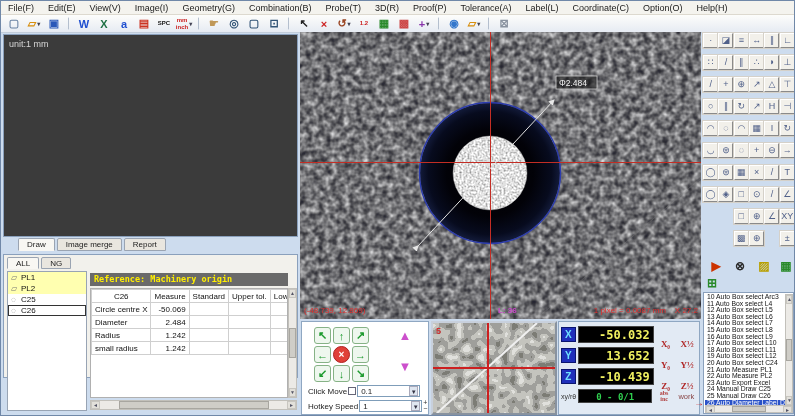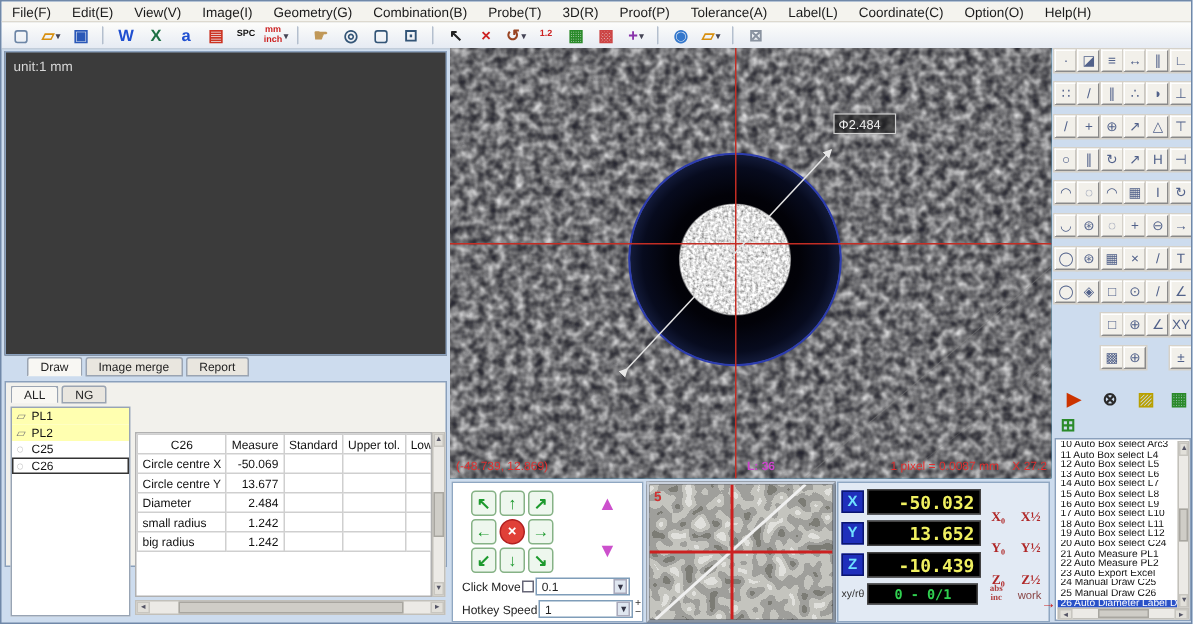--- a/index.html
+++ b/index.html
@@ -60,21 +60,21 @@
     display:flex; flex-direction:column; justify-content:space-between; align-items:center; }
   .hsb { position:absolute; background:#eceae6; border:1px solid #c2c0ba;
     display:flex; justify-content:space-between; align-items:center; }
   .sb-arrow { font-size:5px; color:#556; line-height:7px; width:100%; text-align:center;
     background:#e2e0da; border:1px solid #c8c6c0; }
   .hsb .sb-arrow { width:9px; height:8px; }
   .sb-thumb { background:#cfcdc7; border:1px solid #a8a6a0; }
 
   
   .camera { position:absolute; left:299px; top:31px; width:401px; height:287px;
-    background:#0ea5e9; }
+    background:#22c55e; }
 
   
   .motion { position:absolute; left:300px; top:320px; width:128px; height:94px;
     background:#fff; border:1px solid #8fa7c2; font-size:8px; color:#222; }
   .pad { position:absolute; left:12px; top:5px; display:grid;
     grid-template-columns:repeat(3,17px); grid-auto-rows:17px; gap:2px; }
   .pad-btn { display:flex; align-items:center; justify-content:center; font-size:11px;
     font-weight:bold; color:#1d9a2e; background:#eef7ee; border:1px solid #86b286;
     border-radius:3px; }
   .pad-btn.stop { color:#fff; background:#e04038; border-color:#b02020; border-radius:50%;
@@ -299,20 +299,21 @@
         <div class="feat">
           <span class="ficon">◌</span>
           <span>C25</span>
         </div>
 
         <div class="feat sel">
           <span class="ficon">◌</span>
           <span>C26</span>
         </div>
       </div>
+    <div class="ref-header">Reference: Machinery origin</div>
     <div class="tbl-wrap">
       <table class="res">
         <thead>
           <tr>
 
           <th>C26</th>
               <th>Measure</th>
               <th>Standard</th>
               <th>Upper tol.</th>
               <th>Lower tol.</th>
@@ -322,56 +323,48 @@
 
             <tr>
               <td class="c-name">Circle centre X</td>
               <td class="c-meas">-50.069</td>
               <td class="c-std"></td>
               <td class="c-up"></td>
               <td class="c-lo"></td>
 
             </tr>
 
-            <tr>
-              <td class="c-name">Circle centre Y</td>
-              <td class="c-meas">13.677</td>
-              <td class="c-std"></td>
-              <td class="c-up"></td>
-              <td class="c-lo"></td>
-
-            </tr>
 
             <tr>
               <td class="c-name">Diameter</td>
               <td class="c-meas">2.484</td>
               <td class="c-std"></td>
               <td class="c-up"></td>
               <td class="c-lo"></td>
 
             </tr>
 
+            <tr>
+              <td class="c-name">Radius</td>
+              <td class="c-meas">1.242</td>
+              <td class="c-std"></td>
+              <td class="c-up"></td>
+              <td class="c-lo"></td>
+
+            </tr>
 
             <tr>
               <td class="c-name">small radius</td>
               <td class="c-meas">1.242</td>
               <td class="c-std"></td>
               <td class="c-up"></td>
               <td class="c-lo"></td>
 
             </tr>
 
-            <tr>
-              <td class="c-name">big radius</td>
-              <td class="c-meas">1.242</td>
-              <td class="c-std"></td>
-              <td class="c-up"></td>
-              <td class="c-lo"></td>
-
-            </tr>
 
           </tbody>
       </table>
     </div>
     <div class="vsb" style="left:284px; top:33px; width:9px; height:110px;">
       <div class="sb-arrow">▲</div>
       <div class="sb-thumb" style="width:7px; height:30px;"></div>
       <div class="sb-arrow">▼</div>
     </div>
     <div class="hsb" style="left:86px; top:145px; width:207px; height:10px;">

